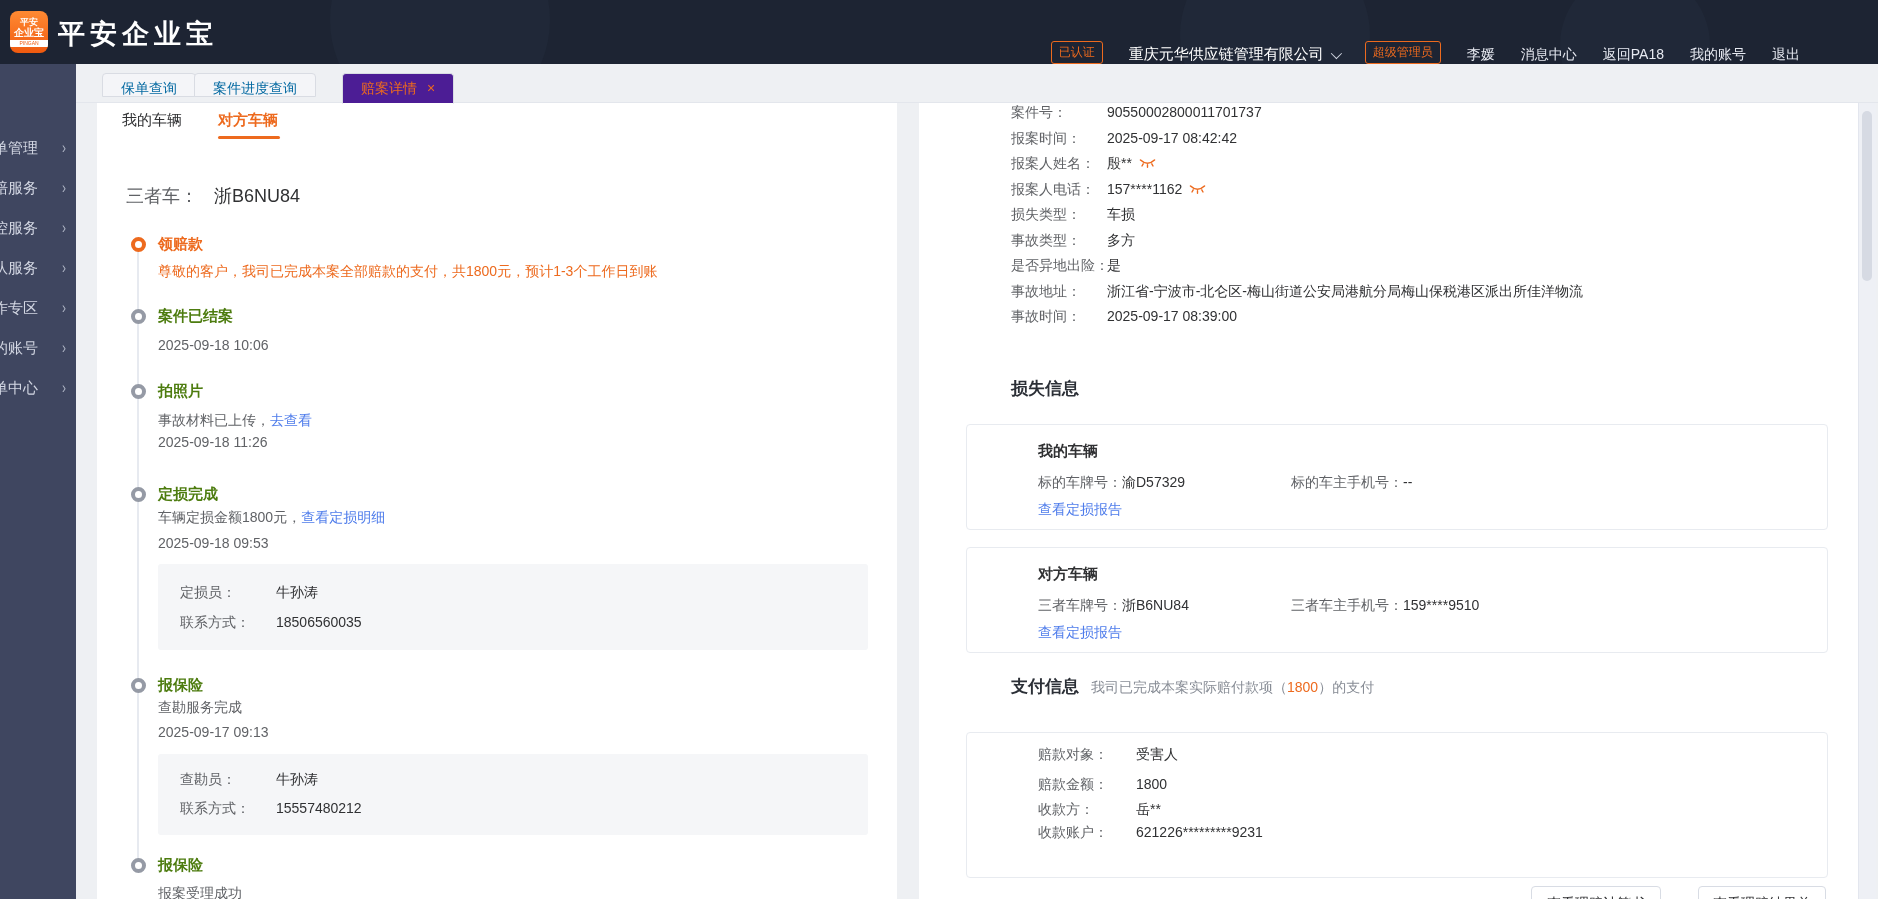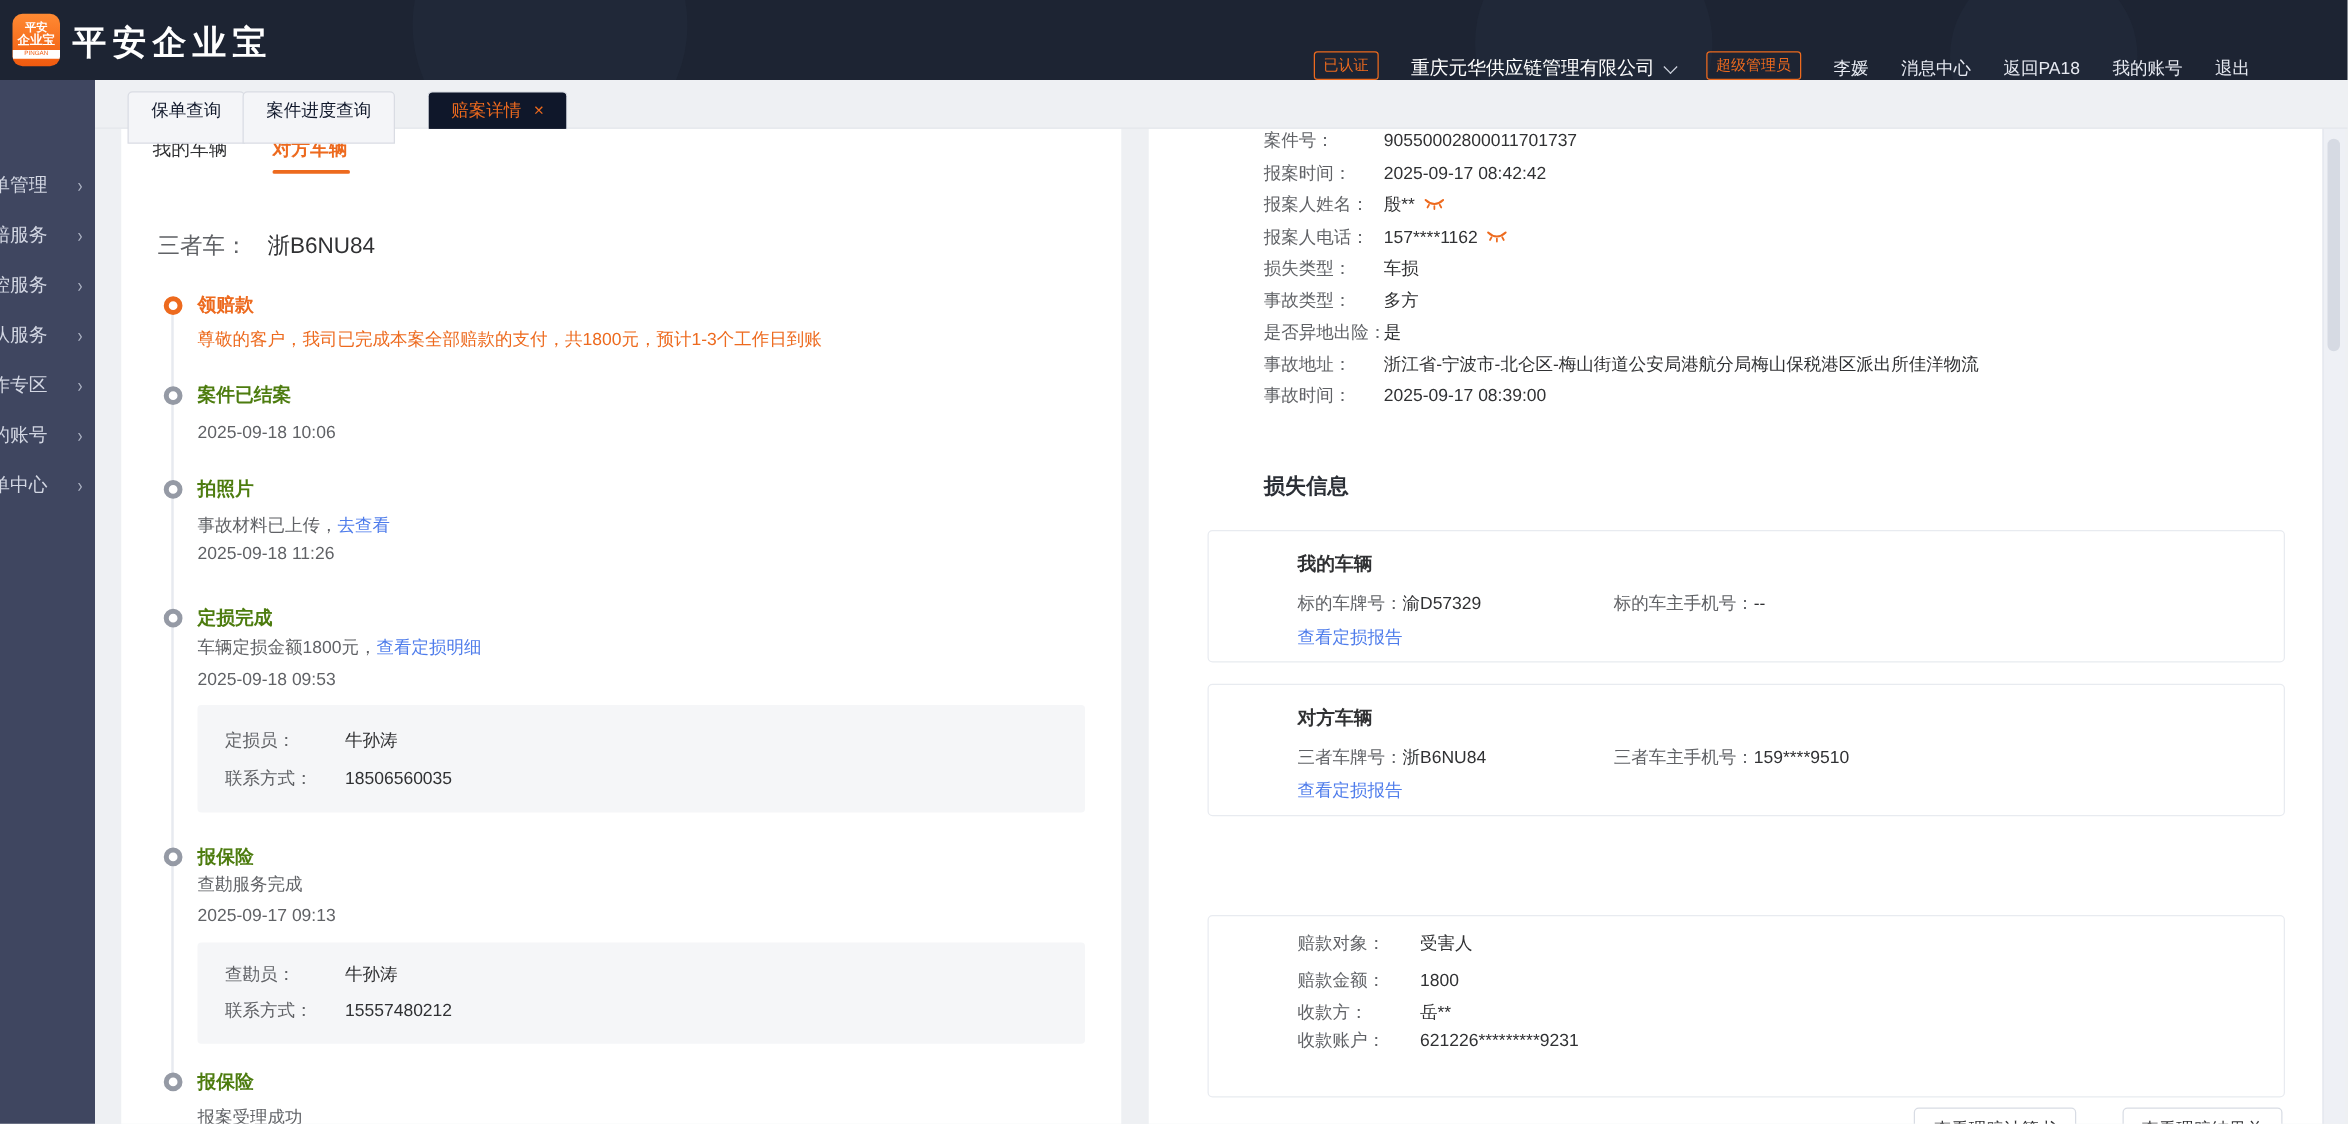--- a/index.html
+++ b/index.html
@@ -22,23 +22,23 @@
   .caret { width:8px; height:8px; border-right:1.5px solid #cfd4df; border-bottom:1.5px solid #cfd4df; transform:rotate(45deg) translateY(-2px); }
 
   
   .sidebar { position:absolute; left:0; top:64px; width:76px; height:835px; background:#3f4660; overflow:hidden; z-index:40; }
   .side-item { position:absolute; left:-22px; width:90px; height:22px; display:flex; align-items:center; justify-content:space-between;
     color:#d3d7e3; font-size:15px; cursor:pointer; white-space:nowrap; }
   .side-item .chev { font-size:12px; color:#aeb4c4; transform:scaleY(1.3); margin-right:2px; }
 
   
   .tabbar { position:absolute; left:76px; top:64px; width:1802px; height:39px; border-bottom:1px solid #e3e6ec; z-index:20; }
-  .tab { position:absolute; top:9px; height:42px; line-height:28px; padding:0 18px; font-size:14px; color:#0f172a;
+  .tab { position:absolute; top:9px; height:24px; line-height:28px; padding:0 18px; font-size:14px; color:#0369a1;
     background:#f4f5f8; border:1px solid #d9dce3; border-radius:4px 4px 0 0; cursor:pointer; white-space:nowrap; }
-  .tab.active { background:#0f172a; color:#ED6A1E; border-bottom:1px solid #fff; height:31px; z-index:21; }
+  .tab.active { background:#4c1d95; color:#ED6A1E; border-bottom:1px solid #fff; height:31px; z-index:21; }
   .tab .x { color:#ED6A1E; margin-left:10px; font-size:14px; }
 
   
   .left-panel { position:absolute; left:97px; top:103px; width:800px; height:796px; background:#fff; overflow:hidden; }
   .right-panel { position:absolute; left:919px; top:103px; width:939px; height:796px; background:#fff; overflow:hidden; }
   .scroll-track { position:absolute; left:1858px; top:103px; width:18px; height:796px; background:#eef0f5; border-left:1px solid #e3e6ee; }
   .scroll-thumb { position:absolute; left:3px; top:8px; width:10px; height:170px; border-radius:5px; background:#d6dae3; }
 
   
   .subtab { position:absolute; top:0; height:33px; line-height:33px; font-size:15px; color:#303133; cursor:pointer; }
@@ -261,20 +261,23 @@
 
   <div class="card" style="top:444px; height:106px;">
     <div class="c-title">对方车辆</div>
     <div class="c-row" style="top:49px">
       <span>三者车牌号：</span><b>浙B6NU84</b>
       <span class="c-col2"><span>三者车主手机号：</span><b>159****9510</b></span>
     </div>
     <div class="c-link" style="top:76px">查看定损报告</div>
   </div>
 
+  <div class="sec-title" style="top:572px">
+    <span>支付信息</span><span class="sec-sub"><span>我司已完成本案实际赔付款项（</span><span class="amt">1800</span><span>）的支付</span></span>
+  </div>
 
   <div class="card" style="top:629px; height:146px;">
     <div class="pay-row" style="top:11px">
         <span class="lab">赔款对象：</span>
         <span class="val">受害人</span>
       </div>
     <div class="pay-row" style="top:41px">
         <span class="lab">赔款金额：</span>
         <span class="val">1800</span>
       </div>

